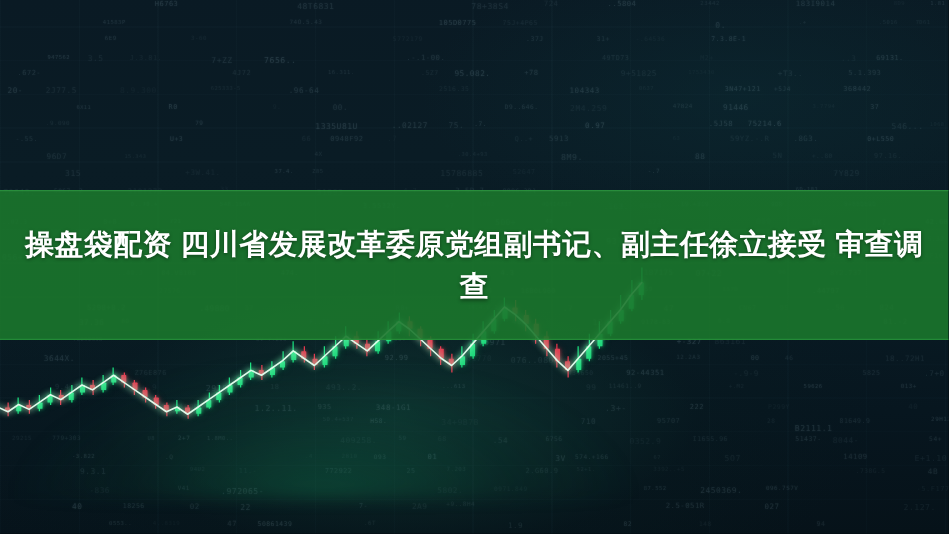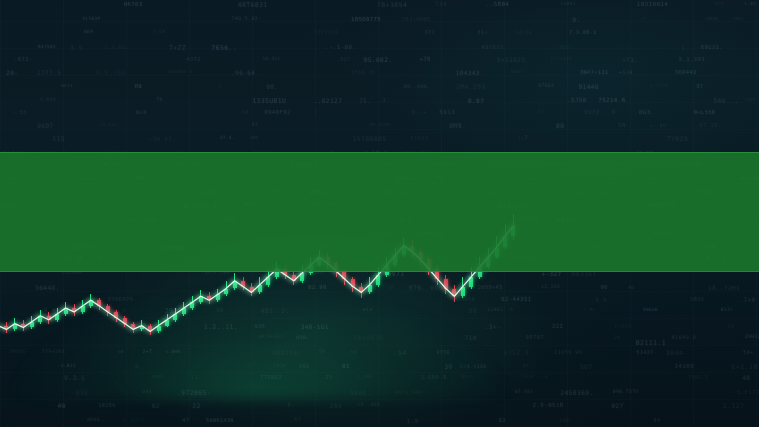--- a/index.html
+++ b/index.html
@@ -704,15 +704,19 @@
       </div>
     <svg class="trendline" id="trendline" viewBox="0 0 759 277" preserveAspectRatio="none">
         <polyline points="-2.0,175.6 6.4,179.4 14.9,173.6 23.3,177.5 31.8,171.7 40.3,165.8 48.7,169.7 57.1,163.9 65.6,158.0 74.0,161.9 82.5,156.1 90.9,150.2 99.4,156.1 107.8,161.9 116.3,167.8 124.7,173.6 133.2,179.4 141.6,175.6 150.1,181.4 158.5,175.6 167.0,169.7 175.4,163.9 183.9,158.0 192.3,152.2 200.8,146.3 209.2,150.2 217.7,144.4 226.1,138.5 234.6,130.7 243.0,136.6 251.5,142.4 259.9,134.6 268.4,126.8 276.8,119.0 285.3,124.9 293.8,130.7 302.2,122.9 310.6,115.1 319.1,107.3 327.5,113.2 336.0,121.0 344.4,128.8 352.9,136.6 361.3,142.4 369.8,134.6 378.2,124.9 386.7,115.1 395.1,105.3 403.6,95.6 412.0,101.5 420.5,109.3 428.9,119.0 437.4,128.8 445.8,138.5 454.3,146.3 462.7,136.6 471.2,126.8 479.6,117.0 488.1,107.3 496.5,97.6 505.0,85.8 513.4,76.1" fill="none" stroke="rgba(150,255,200,0.55)" stroke-width="3.5" stroke-linejoin="round" stroke-linecap="round" style="filter:blur(2.5px)"></polyline>
         <polyline points="-2.0,175.6 6.4,179.4 14.9,173.6 23.3,177.5 31.8,171.7 40.3,165.8 48.7,169.7 57.1,163.9 65.6,158.0 74.0,161.9 82.5,156.1 90.9,150.2 99.4,156.1 107.8,161.9 116.3,167.8 124.7,173.6 133.2,179.4 141.6,175.6 150.1,181.4 158.5,175.6 167.0,169.7 175.4,163.9 183.9,158.0 192.3,152.2 200.8,146.3 209.2,150.2 217.7,144.4 226.1,138.5 234.6,130.7 243.0,136.6 251.5,142.4 259.9,134.6 268.4,126.8 276.8,119.0 285.3,124.9 293.8,130.7 302.2,122.9 310.6,115.1 319.1,107.3 327.5,113.2 336.0,121.0 344.4,128.8 352.9,136.6 361.3,142.4 369.8,134.6 378.2,124.9 386.7,115.1 395.1,105.3 403.6,95.6 412.0,101.5 420.5,109.3 428.9,119.0 437.4,128.8 445.8,138.5 454.3,146.3 462.7,136.6 471.2,126.8 479.6,117.0 488.1,107.3 496.5,97.6 505.0,85.8 513.4,76.1" fill="none" stroke="#dffaea" stroke-width="1.25" stroke-linejoin="round" stroke-linecap="round"></polyline>
       </svg>
   </div>
 
   <div class="banner">
     <div class="edge-top"></div>
     <div class="edge-bot"></div>
+    <div class="headline">
+      <span>操盘袋配资 四川省发展改革委原党组副书记、副主任徐立接受</span>
+      <span>审查调查</span>
+    </div>
   </div>
 
 </div>
 
 </body></html>

